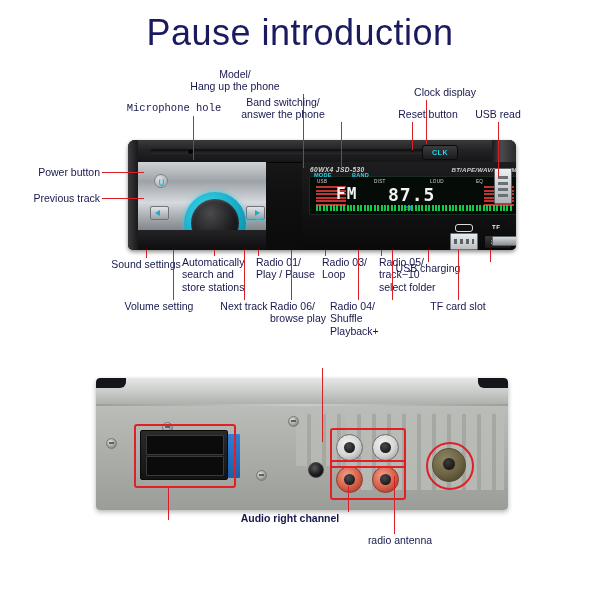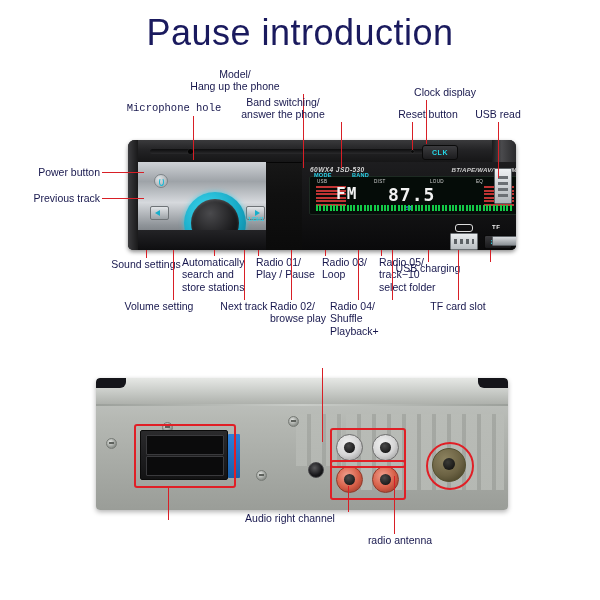--- a/index.html
+++ b/index.html
@@ -386,21 +386,21 @@
 store stations</div>
   <div class="ln lnv" style="left:214px;top:250px;height:6px;"></div>
 
   <div class="lbl c" style="left:208px;top:300px;width:72px;">Next track</div>
   <div class="ln lnv" style="left:244px;top:250px;height:50px;"></div>
 
   <div class="lbl l" style="left:256px;top:256px;width:64px;">Radio 01/
 Play / Pause</div>
   <div class="ln lnv" style="left:258px;top:250px;height:6px;"></div>
 
-  <div class="lbl l" style="left:270px;top:300px;width:64px;">Radio 02/
+  <div class="lbl l" style="left:270px;top:300px;width:64px;">Radio 06/
 browse play</div>
   <div class="ln lnv" style="left:291px;top:250px;height:50px;"></div>
 
   <div class="lbl l" style="left:322px;top:256px;width:56px;">Radio 03/
 Loop</div>
   <div class="ln lnv" style="left:325px;top:250px;height:6px;"></div>
 
   <div class="lbl l" style="left:330px;top:300px;width:60px;">Radio 04/
 Shuffle
 Playback+</div>
@@ -449,21 +449,21 @@
     <div class="ant"></div>
 
     <div class="rbox" style="left:234px;top:50px;width:72px;height:36px;"></div>
     <div class="rbox" style="left:234px;top:82px;width:72px;height:36px;"></div>
     <div class="rbox" style="left:38px;top:46px;width:98px;height:60px;"></div>
     <div class="rcircle" style="left:330px;top:64px;width:44px;height:44px;"></div>
   </div>
 
   <div class="ln lnv" style="left:322px;top:368px;height:74px;"></div>
 
-  <div class="lbl c" style="left:216px;top:512px;width:148px;">Audio right channel</div>
+  <div class="lbl c" style="left:216px;top:512px;width:148px;font-weight:bold;">Audio right channel</div>
   <div class="ln lnv" style="left:348px;top:486px;height:26px;"></div>
 
   <div class="lbl c" style="left:344px;top:534px;width:112px;">radio antenna</div>
   <div class="ln lnv" style="left:394px;top:476px;height:58px;"></div>
 
   <div class="ln lnv" style="left:168px;top:488px;height:32px;"></div>
 
 </div>
 
 </body></html>

